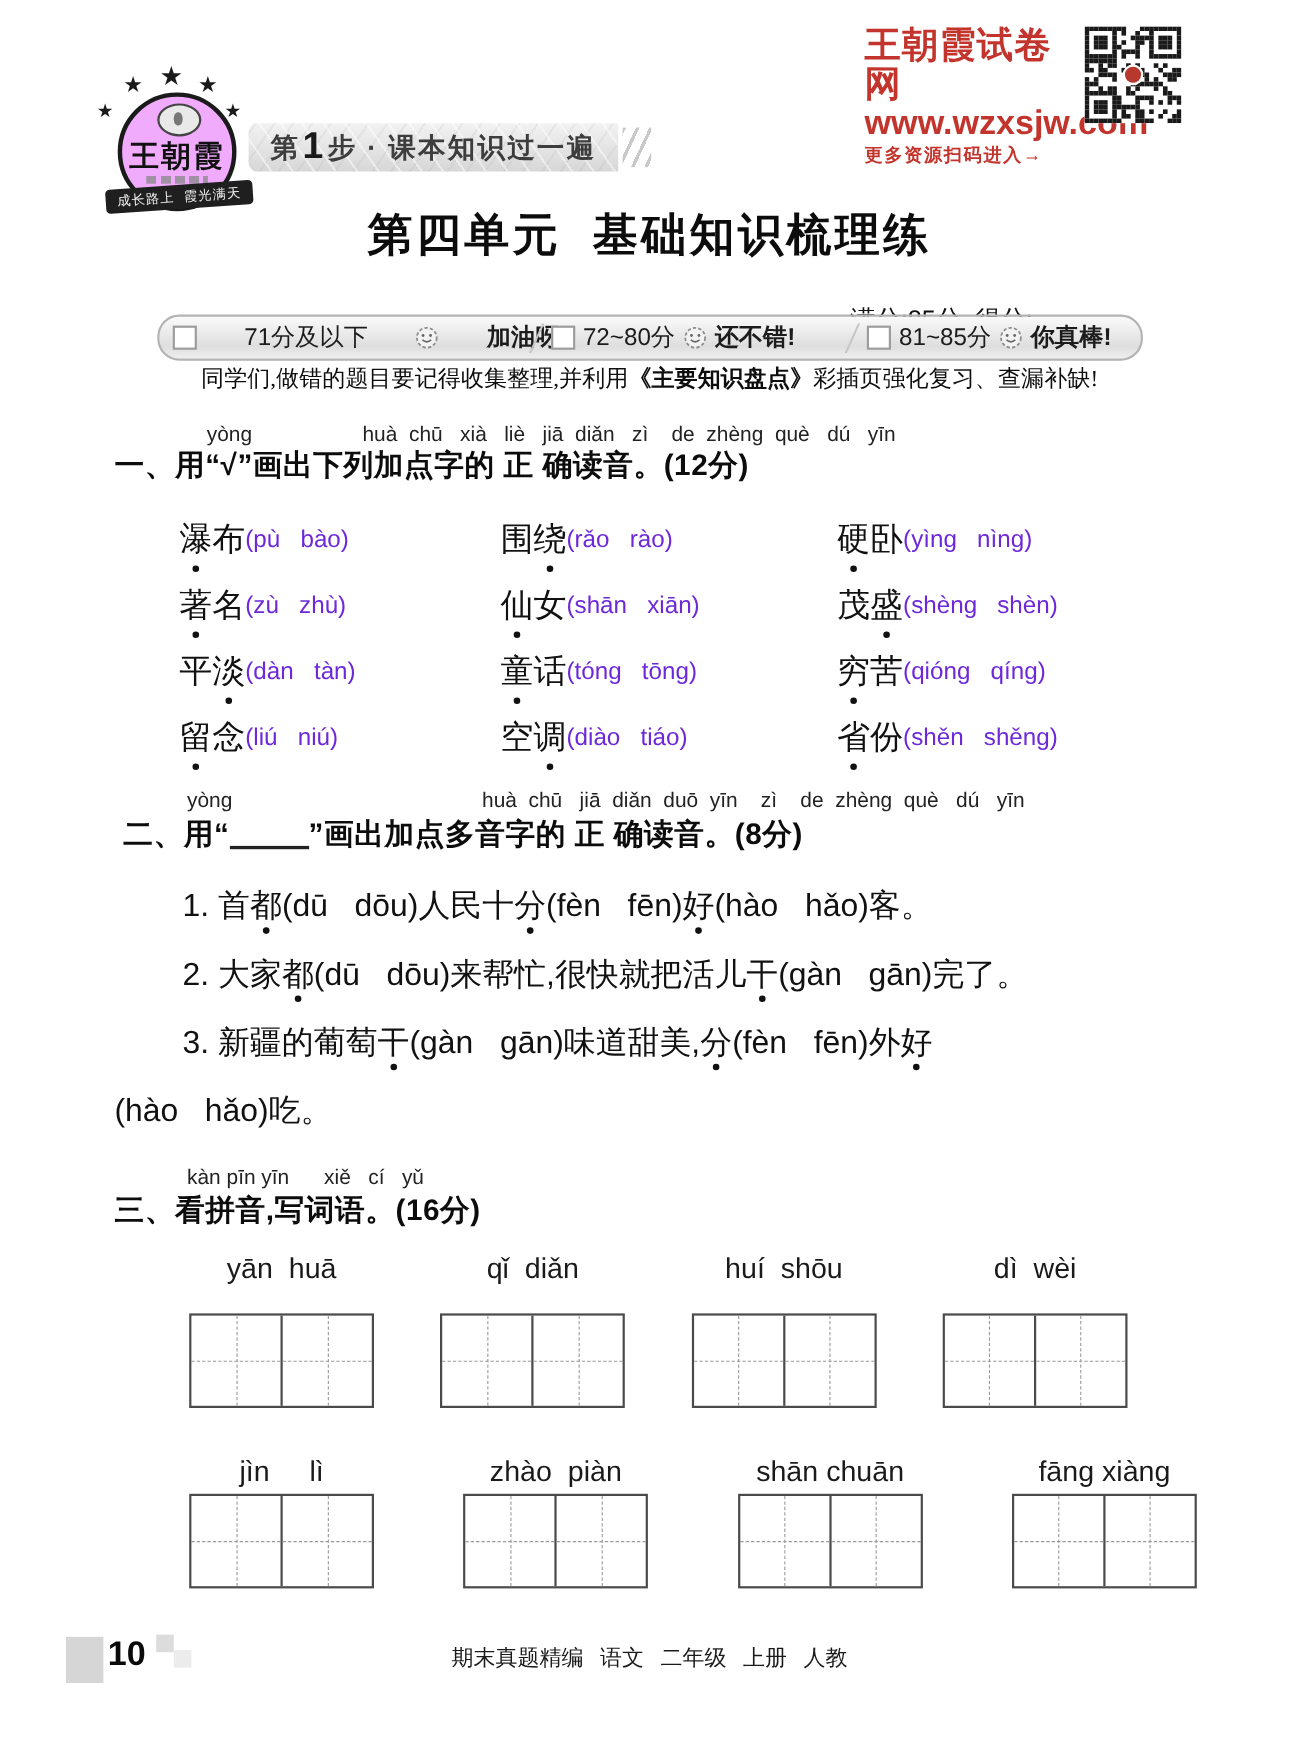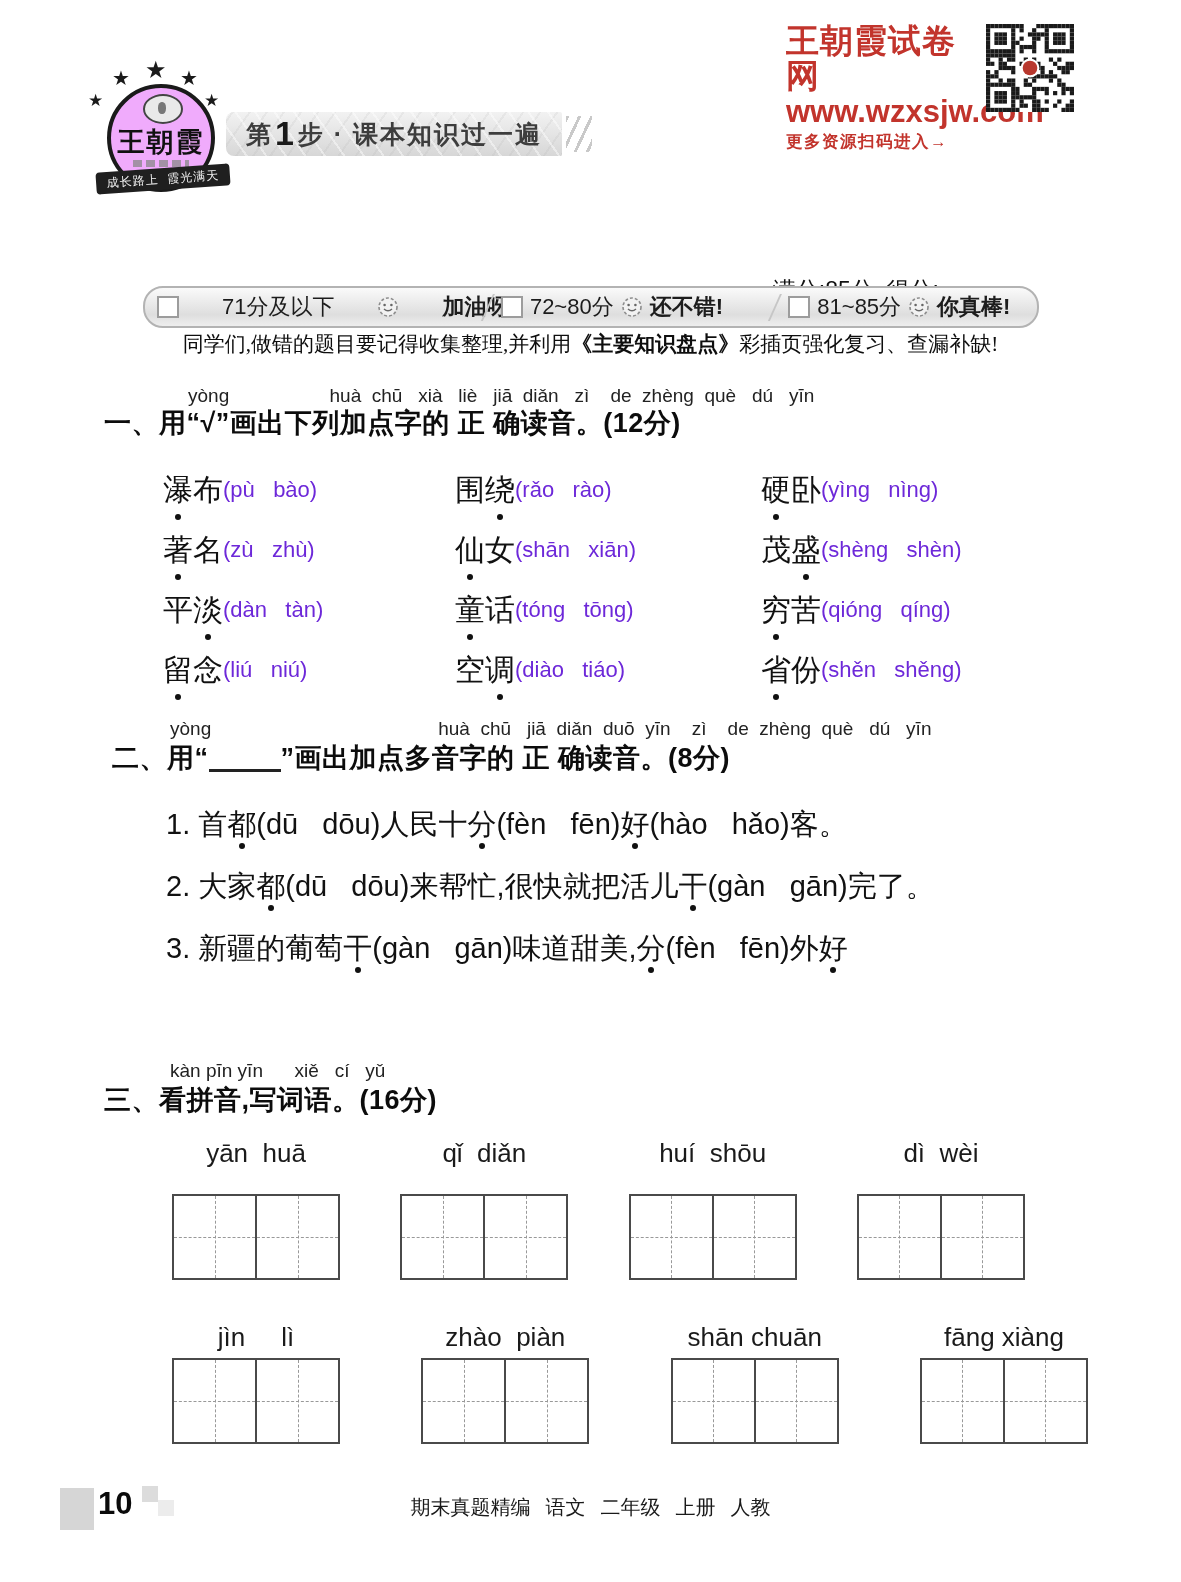--- a/index.html
+++ b/index.html
@@ -369,20 +369,21 @@
     </div>
     <div class="ribbon">成长路上  霞光满天</div>
   </div>
 
   <div class="step-banner">
     <span>第</span>
       <span class="step-num">1</span>
       <span>步 · 课本知识过一遍</span>
   </div>
 
+  <h1 class="title">第四单元  基础知识梳理练</h1>
   <div class="score-line">
     <span>满分:85分</span><span>  </span><span>得分:</span><span class="blank score-blank"></span>
   </div>
 
   <div class="pill">
     <div class="band band-1">
       <span class="checkbox"></span>
       <span class="range">71分及以下</span>
       <svg class="smiley" width="22" height="22" viewBox="0 0 22 22">
         <circle cx="11" cy="11" r="9" fill="#f2f2f2" stroke="#8d8d8d" stroke-width="1.6" stroke-dasharray="3 2"></circle>
@@ -436,20 +437,21 @@
       <div class="q1-item"><span class="hz">空</span><span class="hz dot">调</span><span class="opts">(diào   tiáo)</span></div>
       <div class="q1-item"><span class="hz dot">省</span><span class="hz">份</span><span class="opts">(shěn   shěng)</span></div>
     </div>
 
   <div class="pinyin-line" style="left:170px;top:718px;">yòng                                           huà  chū   jiā  diǎn  duō  yīn    zì    de  zhèng  què   dú   yīn</div>
   <div class="q-header" style="left:112px;top:740px;"><span>二、用“</span><span class="blank q2-blank"></span><span>”画出加点多音字的 正 确读音。(8分)</span></div>
   <div class="q2-lines">
       <div class="q2-line ind"><span>1. 首</span><span class="dot">都</span><span>(dū   dōu)人民十</span><span class="dot">分</span><span>(fèn   fēn)</span><span class="dot">好</span><span>(hào   hǎo)客。</span></div>
       <div class="q2-line ind"><span>2. 大家</span><span class="dot">都</span><span>(dū   dōu)来帮忙,很快就把活儿</span><span class="dot">干</span><span>(gàn   gān)完了。</span></div>
       <div class="q2-line ind"><span>3. 新疆的葡萄</span><span class="dot">干</span><span>(gàn   gān)味道甜美,</span><span class="dot">分</span><span>(fèn   fēn)外</span><span class="dot">好</span></div>
+      <div class="q2-line"><span>(hào   hǎo)吃。</span></div>
     </div>
 
   <div class="pinyin-line" style="left:170px;top:1060px;">kàn pīn yīn      xiě   cí   yǔ</div>
   <div class="q-header" style="left:104px;top:1082px;">三、看拼音,写词语。(16分)</div>
   <div class="q3-labels" style="left:172px;top:1138px;width:853px;">
       <div class="q3-label">yān  huā</div>
       <div class="q3-label">qǐ  diǎn</div>
       <div class="q3-label">huí  shōu</div>
       <div class="q3-label">dì  wèi</div>
     </div>

